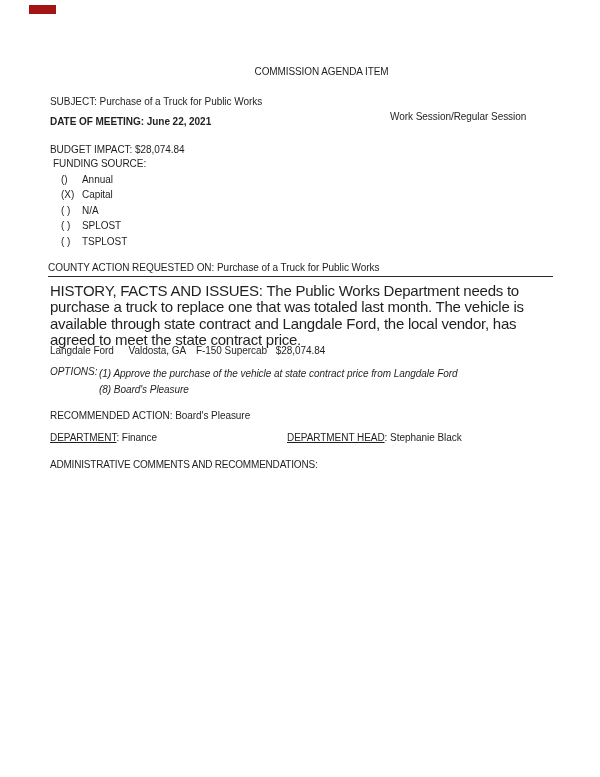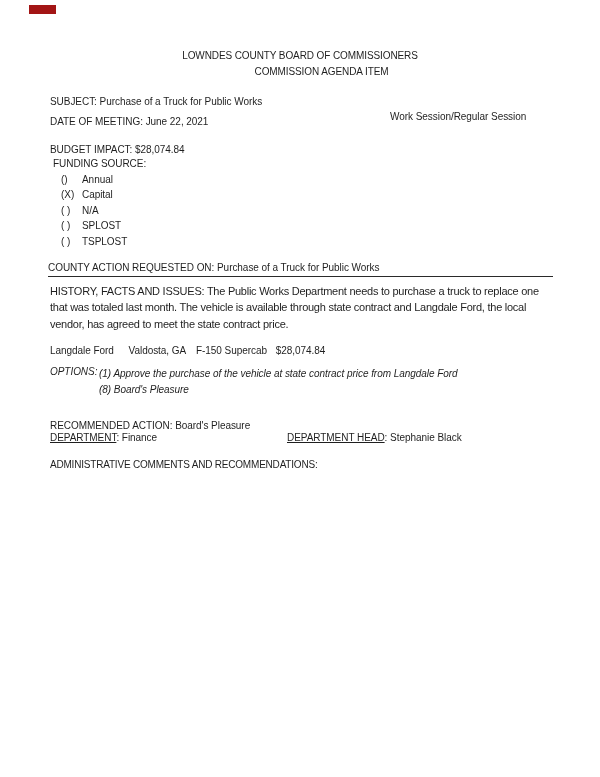--- a/index.html
+++ b/index.html
@@ -14,50 +14,49 @@
     color: #1f1f1f;
     letter-spacing: -0.05px;
     overflow: hidden;
   }
   .abs { position: absolute; }
   .center { left: 0; width: 600px; text-align: center; letter-spacing: -0.1px; }
   #red-mark { top: 5px; left: 29px; width: 27px; height: 9px; }
   #title1 { top: 50px; }
   #title2 { top: 66px; padding-left: 43px; }
   #subject { top: 96px; left: 50px; }
-  #meeting { top: 116px; left: 50px; }
+  #meeting { top: 116px; left: 50px; font-weight: bold; }
   #session { top: 111px; left: 390px; }
   #budget { top: 144px; left: 50px; }
   #funding-label { top: 158px; left: 53px; }
   #funding-list { top: 172px; left: 61px; list-style: none; }
   #funding-list li { line-height: 15.4px; }
   .mark { display: inline-block; width: 21px; }
   #county-action { top: 262px; left: 48px; width: 505px; border-bottom: 1.5px solid #2a2a2a; padding-bottom: 3px; }
-  #history { top: 283px; left: 50px; width: 508px; line-height: 16.4px; font-size: 11px; letter-spacing: -0.25px; }
+  #history { top: 283px; left: 50px; width: 508px; line-height: 16.4px; font-size: 15px; letter-spacing: -0.25px; }
   #vendor { top: 345px; left: 50px; }
   #vendor .v-name { margin-right: 12px; }
   #vendor .v-loc { margin-right: 7px; }
   #vendor .v-veh { margin-right: 6px; }
   #options { top: 366px; left: 50px; display: flex; font-style: italic; }
   #options .opt-label { width: 49px; flex: none; }
   #options .opt-items div { line-height: 16.2px; }
-  #recommended { top: 420px; left: 50px; text-align: right; }
+  #recommended { top: 410px; left: 50px; text-align: right; }
   #department { top: 432px; left: 50px; }
   #department-head { top: 432px; left: 287px; }
   #admin { top: 459px; left: 50px; letter-spacing: -0.2px; }
   .u { text-decoration: underline; }
 </style>
 </head>
 <body>
 
 <div class="page">
 
   <div class="abs" id="red-mark" style="background: rgb(163, 21, 21);"></div>
 
-  <div class="abs center" id="title1">LOWNDES COUNTY BOARD OF COMMISSIONERS</div>
   <div class="abs center" id="title2">COMMISSION AGENDA ITEM</div>
 
   <div class="abs" id="subject">
     <span>SUBJECT:</span>
     <span>Purchase of a Truck for Public Works</span>
   </div>
 
   <div class="abs" id="meeting">
     <span>DATE OF MEETING:</span>
     <span>June 22, 2021</span>

